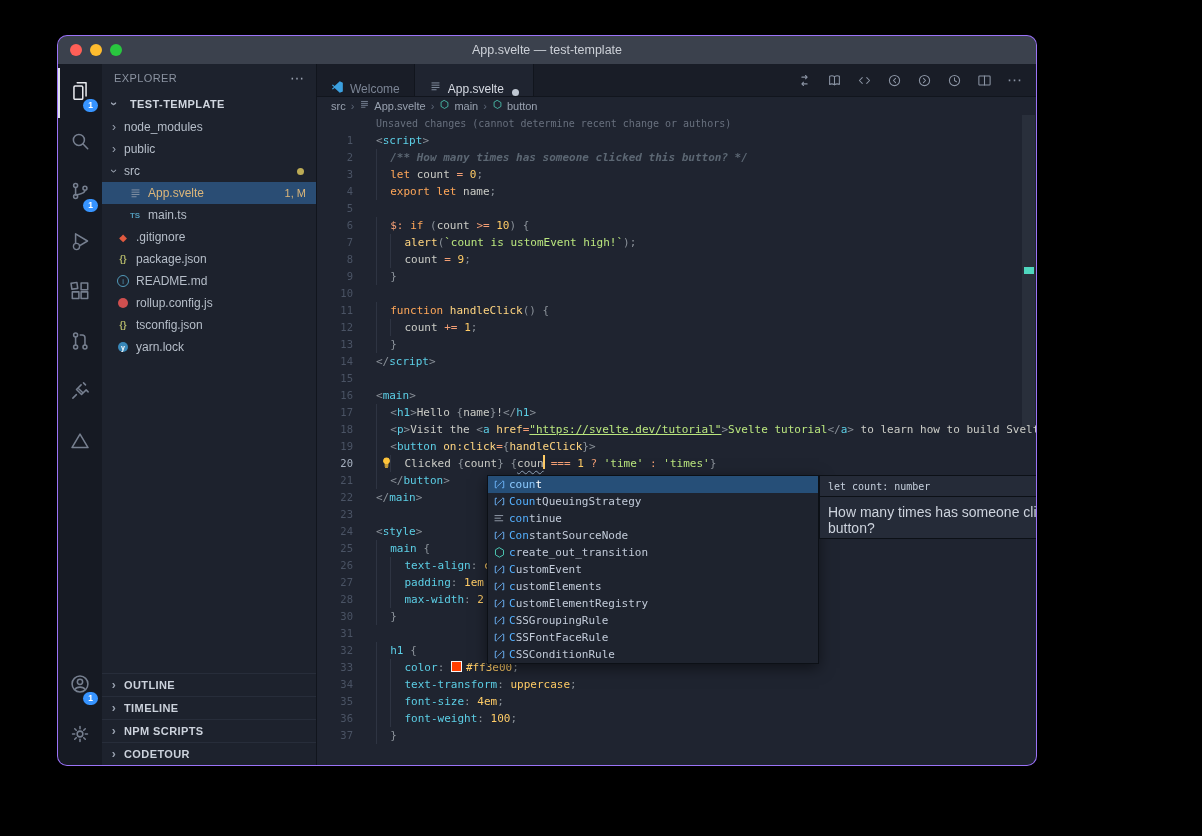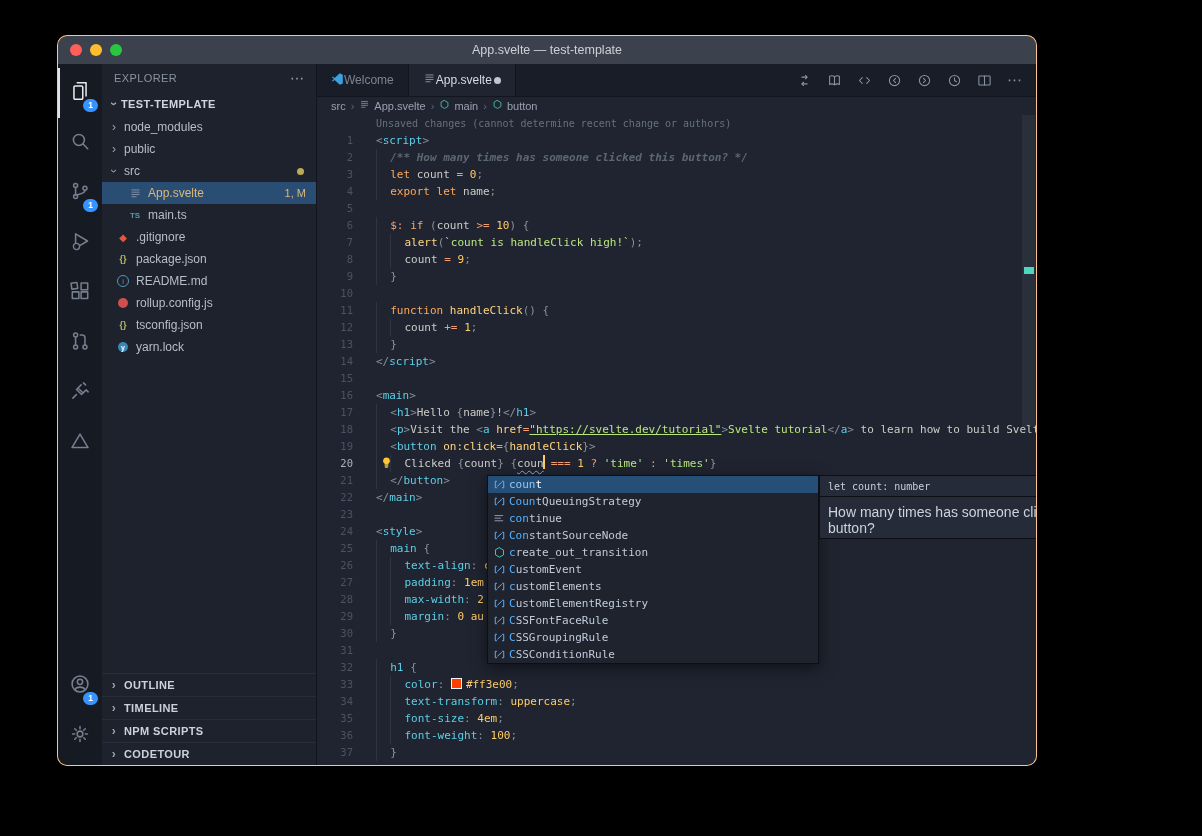--- a/index.html
+++ b/index.html
@@ -1,18 +1,18 @@
 <!DOCTYPE html>
 <html><head>
 <meta charset="utf-8">
 <style>
   html,body{margin:0;padding:0;background:#000;width:1202px;height:836px;overflow:hidden;
     font-family:"Liberation Sans",sans-serif;-webkit-font-smoothing:antialiased;}
   .window{position:absolute;left:57px;top:35px;width:980px;height:731px;border-radius:10px;
-    overflow:hidden;background:#fdba74;border:1px solid rgba(255,255,255,.14);
+    overflow:hidden;background:#8b5cf6;border:1px solid rgba(255,255,255,.14);
     box-shadow:0 24px 70px rgba(0,0,0,.8);box-sizing:border-box;}
   
   .titlebar{position:absolute;left:0;top:0;right:0;height:28px;background:#3b414d;
     border-bottom:1px solid #262b35;display:flex;align-items:center;}
   .lights{position:absolute;left:12px;top:8px;display:flex;gap:8px;}
   .light{width:12px;height:12px;border-radius:50%;}
   .title{width:100%;text-align:center;font-size:12.5px;color:#ccd0d7;}
   
   .activitybar{position:absolute;left:0;top:28px;bottom:0;width:44px;background:#161a23;}
   .ab-top{position:absolute;top:4px;left:0;right:0;}
@@ -20,21 +20,21 @@
   .ab-cell{position:relative;height:50px;display:flex;align-items:center;justify-content:center;cursor:pointer;}
   .ab-cell.active{box-shadow:inset 2px 0 0 #dfe3ea;}
   .badge{position:absolute;right:4px;bottom:6px;min-width:13px;height:13px;border-radius:8px;
     background:#3794ff;color:#fff;font-size:8.5px;line-height:13px;text-align:center;font-weight:bold;padding:0 1px;}
   
   .sidebar{position:absolute;left:44px;top:28px;bottom:0;width:215px;background:#1d222d;
     border-right:1px solid #11151d;box-sizing:border-box;}
   .sb-head{height:28px;display:flex;align-items:center;padding:0 12px;justify-content:space-between;}
   .sb-title{font-size:11px;color:#8b93a1;letter-spacing:.4px;}
   .sb-more{color:#9aa2b0;font-size:14px;cursor:pointer;}
-  .sb-section{height:24px;display:flex;align-items:center;gap:1px;padding-left:6px;
+  .sb-section{height:24px;display:flex;align-items:center;gap:10px;padding-left:6px;
     font-size:11px;font-weight:bold;color:#d0d6df;letter-spacing:.4px;cursor:pointer;}
   .chev{color:#9aa2b0;font-size:12px;width:12px;display:inline-block;text-align:center;}
   .rot{display:inline-block;transform:rotate(90deg);}
   .trow{height:22px;display:flex;align-items:center;font-size:12px;color:#b6bec9;cursor:pointer;white-space:nowrap;}
   .trow.sel{background:#2a4d74;}
   .trow .lab{margin-left:4px;}
   .gold{color:#dcb67a;}
   .t-ico{width:18px;display:inline-flex;justify-content:center;align-items:center;flex:none;}
   .ts-ico{color:#519aba;font-size:8px;font-weight:bold;letter-spacing:0;}
   .git-ico{color:#e0593f;font-size:10px;}
@@ -46,21 +46,21 @@
   .mod-dot{width:7px;height:7px;border-radius:50%;background:#bcab55;margin-left:auto;margin-right:12px;}
   .tbadge{margin-left:auto;margin-right:10px;font-size:11px;}
   .sb-panels{position:absolute;left:0;right:0;bottom:0;}
   .panel{height:22px;display:flex;align-items:center;gap:4px;padding-left:6px;border-top:1px solid #272d3a;
     font-size:11px;font-weight:bold;color:#ccd2dc;letter-spacing:.4px;cursor:pointer;}
   
   .editor{position:absolute;left:259px;right:0;top:28px;bottom:0;background:#1f2430;overflow:hidden;}
   .tabbar{position:absolute;left:0;right:0;top:0;height:32px;background:#191d27;border-bottom:1px solid #11151d;
     display:flex;align-items:stretch;}
   .tabs{display:flex;}
-  .tab{display:flex;align-items:center;padding:0 14px;border-right:1px solid #11151d;
+  .tab{display:flex;align-items:flex-end;gap:6px;padding:0 14px;border-right:1px solid #11151d;
     font-size:12px;color:#7b8494;cursor:pointer;}
   .tab.active{background:#1f2430;color:#d6dae2;}
   .dirty-dot{width:7px;height:7px;border-radius:50%;background:#bfc7d1;margin-left:2px;}
   .eactions{margin-left:auto;display:flex;align-items:center;gap:15px;padding-right:14px;color:#8a93a3;}
   .eactions .ai{cursor:pointer;display:flex;align-items:center;}
   .ellip{font-size:15px;color:#8a93a3;}
   .crumbs{position:absolute;left:0;right:0;top:32px;height:19px;display:flex;align-items:center;gap:5px;
     padding-left:14px;font-size:11px;color:#98a1af;}
   .crumb{display:flex;align-items:center;gap:4px;cursor:pointer;}
   .csep{color:#5d6778;}
@@ -389,21 +389,21 @@
         <div class="row">
           <div class="num">5</div>
           <div class="code"></div>
         </div>
         <div class="row">
           <div class="num">6</div>
           <div class="code"><span class="ind"></span><span class="c-op">$: </span><span class="c-kw">if </span><span class="c-pn">(</span><span class="c-vr">count </span><span class="c-op">&gt;= </span><span class="c-num">10</span><span class="c-pn">) {</span></div>
         </div>
         <div class="row">
           <div class="num">7</div>
-          <div class="code"><span class="ind"></span><span class="ind"></span><span class="c-fn">alert</span><span class="c-pn">(</span><span class="c-str">`count is handleClick high!`</span><span class="c-pn">);</span></div>
+          <div class="code"><span class="ind"></span><span class="ind"></span><span class="c-fn">alert</span><span class="c-pn">(</span><span class="c-str">`count is ustomEvent high!`</span><span class="c-pn">);</span></div>
         </div>
         <div class="row">
           <div class="num">8</div>
           <div class="code"><span class="ind"></span><span class="ind"></span><span class="c-vr">count </span><span class="c-op">= </span><span class="c-num">9</span><span class="c-pn">;</span></div>
         </div>
         <div class="row">
           <div class="num">9</div>
           <div class="code"><span class="ind"></span><span class="c-pn">}</span></div>
         </div>
         <div class="row">
@@ -479,24 +479,20 @@
         </div>
         <div class="row">
           <div class="num">27</div>
           <div class="code"><span class="ind"></span><span class="ind"></span><span class="c-prop">padding</span><span class="c-pn">: </span><span class="c-val">1em</span></div>
         </div>
         <div class="row">
           <div class="num">28</div>
           <div class="code"><span class="ind"></span><span class="ind"></span><span class="c-prop">max-width</span><span class="c-pn">: </span><span class="c-val">2</span></div>
         </div>
         <div class="row">
-          <div class="num">29</div>
-          <div class="code"><span class="ind"></span><span class="ind"></span><span class="c-prop">margin</span><span class="c-pn">: </span><span class="c-val">0 au</span></div>
-        </div>
-        <div class="row">
           <div class="num">30</div>
           <div class="code"><span class="ind"></span><span class="c-pn">}</span></div>
         </div>
         <div class="row">
           <div class="num">31</div>
           <div class="code"></div>
         </div>
         <div class="row">
           <div class="num">32</div>
           <div class="code"><span class="ind"></span><span class="c-tag">h1 </span><span class="c-pn">{</span></div>
@@ -600,30 +596,30 @@
           </span>
           <span><span class="hl">C</span><span>ustomElementRegistry</span></span>
         </div>
         <div class="srow">
           <span class="s-ico">
             <svg width="13" height="13" viewBox="0 0 20 20" fill="none" stroke="#6fb8ff" stroke-width="1.4" stroke-linecap="round" stroke-linejoin="round">
               <path d="M5.5 5H3.5v10h2M14.5 5h2v10h-2"></path>
               <path d="M7 12.5L13 7"></path>
             </svg>
           </span>
+          <span><span class="hl">C</span><span>SSGroupingRule</span></span>
+        </div>
+        <div class="srow">
+          <span class="s-ico">
+            <svg width="13" height="13" viewBox="0 0 20 20" fill="none" stroke="#6fb8ff" stroke-width="1.4" stroke-linecap="round" stroke-linejoin="round">
+              <path d="M5.5 5H3.5v10h2M14.5 5h2v10h-2"></path>
+              <path d="M7 12.5L13 7"></path>
+            </svg>
+          </span>
           <span><span class="hl">C</span><span>SSFontFaceRule</span></span>
-        </div>
-        <div class="srow">
-          <span class="s-ico">
-            <svg width="13" height="13" viewBox="0 0 20 20" fill="none" stroke="#6fb8ff" stroke-width="1.4" stroke-linecap="round" stroke-linejoin="round">
-              <path d="M5.5 5H3.5v10h2M14.5 5h2v10h-2"></path>
-              <path d="M7 12.5L13 7"></path>
-            </svg>
-          </span>
-          <span><span class="hl">C</span><span>SSGroupingRule</span></span>
         </div>
         <div class="srow">
           <span class="s-ico">
             <svg width="13" height="13" viewBox="0 0 20 20" fill="none" stroke="#6fb8ff" stroke-width="1.4" stroke-linecap="round" stroke-linejoin="round">
               <path d="M5.5 5H3.5v10h2M14.5 5h2v10h-2"></path>
               <path d="M7 12.5L13 7"></path>
             </svg>
           </span>
           <span><span class="hl">C</span><span>SSConditionRule</span></span>
         </div>

